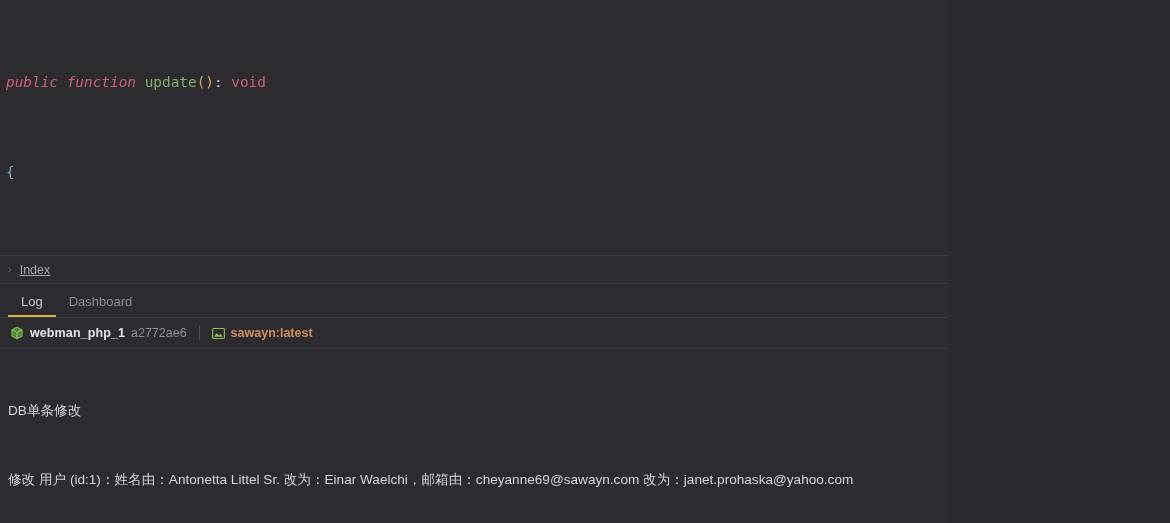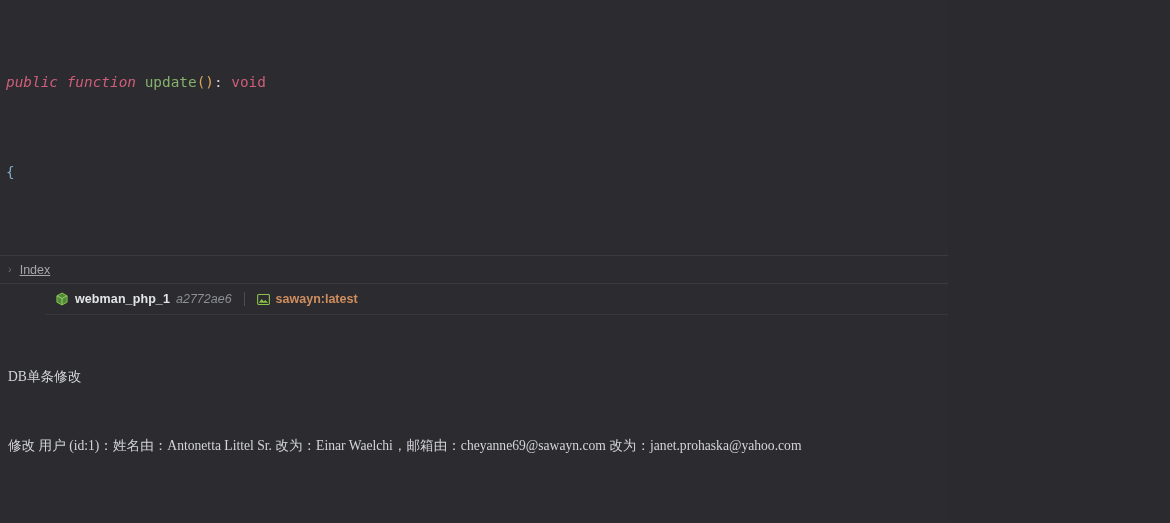--- a/index.html
+++ b/index.html
@@ -122,50 +122,49 @@
   .runhdr {
     height: 30px;
     flex: none;
     display: flex;
     align-items: center;
     padding-left: 10px;
     border-bottom: 1px solid #36383d;
     background: #2b2b30;
     font-family: "Liberation Sans", sans-serif;
     font-size: 12.5px;
-    margin-left: 45px;
   }
   .docker-icon {
     width: 14px; height: 14px;
     margin-right: 6px;
     flex: none;
     display: inline-block;
   }
   .ctr-name { color: #e3e4e8; font-weight: bold; letter-spacing: .1px; }
-  .ctr-hash { color: #8d8f96; margin-left: 6px; font-style: italic; }
+  .ctr-hash { color: #8d8f96; margin-left: 6px; }
   .hdr-sep {
     width: 1px; height: 14px;
     background: #4a4d52;
     margin: 0 12px;
   }
   .img-icon {
     width: 13px; height: 11px;
     margin-right: 6px;
     flex: none;
     display: inline-block;
   }
   .img-name { color: #cf8e5e; font-weight: bold; }
 
   
   .console {
     flex: 1;
     background: #2b2b30;
     padding: 6px 0 0 8px;
     overflow: hidden;
-    font-family: Liberation Serif, serif;
+    font-family: Liberation Sans, sans-serif;
     font-size: 13.6px;
     line-height: 22.7px;
     color: #d3d5db;
     white-space: pre;
   }
   .cline { display: block; height: 22.7px; }
 </style>
 </head>
 <body>
 
@@ -202,20 +201,28 @@
     </div>
   </div>
 
   <div class="breadcrumb">
     <span class="crumb-chevron">›</span>
     <span class="crumb-label">Index</span>
   </div>
 
   <div class="toolwin">
 
+    <div class="tabbar">
+      <div class="tab active">
+        <span>Log</span>
+      </div>
+      <div class="tab">
+        <span>Dashboard</span>
+      </div>
+    </div>
 
     <div class="runhdr">
       <span class="docker-icon">
         <svg width="14" height="14" viewBox="0 0 16 16">
           <path d="M8 1.2 2.2 4.3v7.4L8 14.8l5.8-3.1V4.3z" fill="#4f8a3a" stroke="#8bc34a" stroke-width="1.1" stroke-linejoin="round"></path>
           <path d="M2.3 4.4 8 7.4l5.7-3M8 7.4v7.3" fill="none" stroke="#a5d66b" stroke-width="1"></path>
         </svg>
       </span>
       <span class="ctr-name">webman_php_1</span>
       <span class="ctr-hash">a2772ae6</span>

